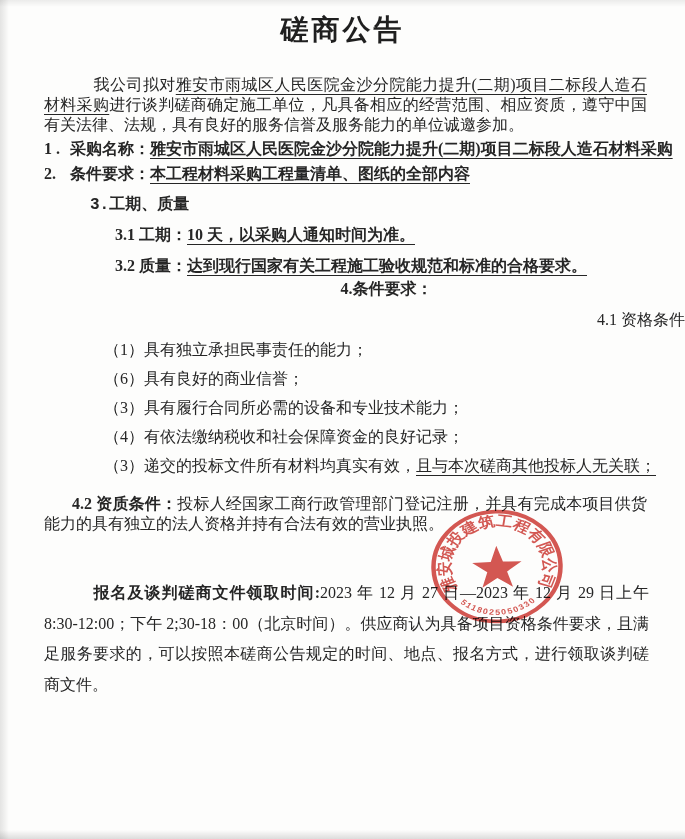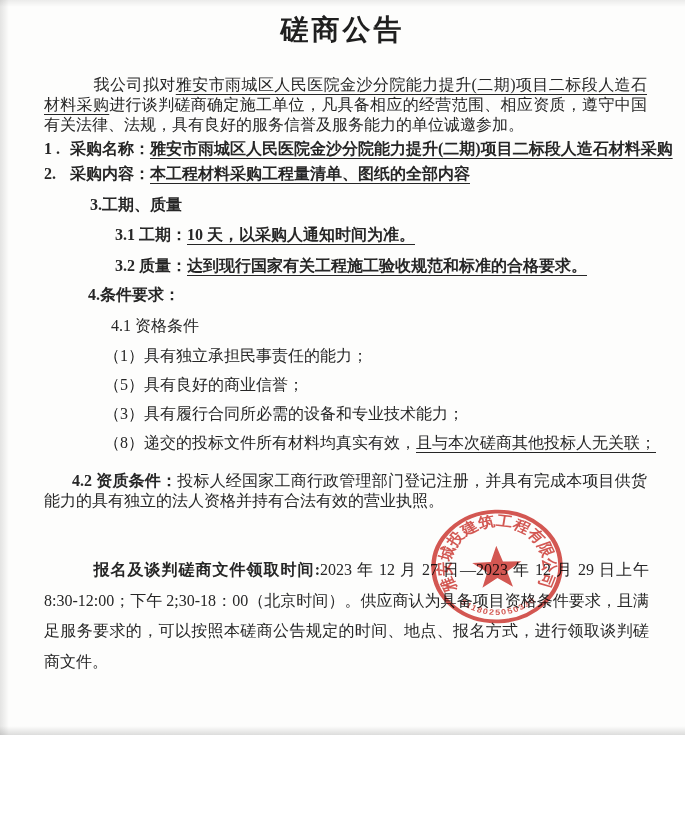--- a/index.html
+++ b/index.html
@@ -1,18 +1,18 @@
 <!DOCTYPE html>
 <html><head>
 <meta charset="utf-8">
 <style>
   html,body { margin:0; padding:0; background:#ffffff; }
   .page {
     position:relative;
-    width:685px; height:735px;
+    width:685px; height:839px;
     background:#fdfdfc;
     overflow:hidden;
     font-family:"Liberation Serif","DejaVu Serif",serif;
     color:#262626;
   }
   
   .edge-left  { position:absolute; left:0; top:0; bottom:0; width:9px;
                 background:linear-gradient(to right, rgba(0,0,0,0.10), rgba(0,0,0,0)); }
   .edge-top   { position:absolute; left:0; top:0; right:0; height:7px;
                 background:linear-gradient(to bottom, rgba(0,0,0,0.07), rgba(0,0,0,0)); }
@@ -38,25 +38,25 @@
     text-align:justify;
   }
 
   .num-item {
     margin:3px 30px 0 44px;
     line-height:22px;
     white-space:nowrap;
   }
   .num-item .num { display:inline-block; min-width:26px; }
 
-  .h3 { margin:9px 0 0 90px;  line-height:22px; }
+  .h3 { margin:9px 0 0 90px;  line-height:22px;font-family:Liberation Mono, monospace; }
   .i3 { margin:8px 0 0 115px; line-height:22px; white-space:nowrap; }
   .i3 + .i3 { margin-top:9px; }
-  .h4 { margin:7px 0 0 88px; line-height:22px; }
-  .h41{ margin:9px 0 0 111px; line-height:22px; }
+  .h4 { margin:1px 0 0 88px; line-height:22px;text-align:center; }
+  .h41{ margin:9px 0 0 78px; line-height:22px;text-align:right; }
 
   .qual { margin:9px 14px 0 104px; line-height:20px; white-space:nowrap; }
 
   .p42 {
     margin:18px 38px 0 44px;
     line-height:20px;
     text-indent:1.75em;
     text-align:justify;
   }
   .p43 {
@@ -96,41 +96,42 @@
 
   <h1 class="title">磋商公告</h1>
 
   <p class="intro body-text"><span>我公司拟对</span><span class="u">雅安市雨城区人民医院金沙分院能力提升(二期)项目二标段人造石材料采购</span><span>进行谈判磋商确定施工单位，凡具备相应的经营范围、相应资质，遵守中国有关法律、法规，具有良好的服务信誉及服务能力的单位诚邀参加。</span></p>
 
   <div class="num-item body-text">
     <span class="num b">1 .</span><span class="b">采购名称：</span><span class="b u">雅安市雨城区人民医院金沙分院能力提升(二期)项目二标段人造石材料采购</span>
   </div>
 
   <div class="num-item body-text">
-    <span class="num b">2.</span><span class="b">采购内容：</span><span class="b u">本工程材料采购工程量清单、图纸的全部内容</span>
+    <span class="num b">2.</span><span class="b">条件要求：</span><span class="b u">本工程材料采购工程量清单、图纸的全部内容</span>
   </div>
 
   <div class="h3 body-text b">3.工期、质量</div>
 
   <div class="i3 body-text">
     <span class="b">3.1 工期：</span><span class="b u">10 天，以采购人通知时间为准。</span>
   </div>
 
   <div class="i3 body-text">
     <span class="b">3.2 质量：</span><span class="b u">达到现行国家有关工程施工验收规范和标准的合格要求。</span>
   </div>
 
   <div class="h4 body-text b">4.条件要求：</div>
 
   <div class="h41 body-text">4.1 资格条件</div>
 
   <div class="qual body-text"><span>（1）具有独立承担民事责任的能力；</span></div>
-  <div class="qual body-text"><span>（5）具有良好的商业信誉；</span></div>
+  <div class="qual body-text"><span>（6）具有良好的商业信誉；</span></div>
   <div class="qual body-text"><span>（3）具有履行合同所必需的设备和专业技术能力；</span></div>
-  <div class="qual body-text"><span>（8）递交的投标文件所有材料均真实有效，</span><span class="u">且与本次磋商其他投标人无关联；</span></div>
+  <div class="qual body-text"><span>（4）有依法缴纳税收和社会保障资金的良好记录；</span></div>
+  <div class="qual body-text"><span>（3）递交的投标文件所有材料均真实有效，</span><span class="u">且与本次磋商其他投标人无关联；</span></div>
 
   <p class="p42 body-text"><span class="b">4.2 资质条件：</span><span>投标人经国家工商行政管理部门登记注册，并具有完成本项目供货能力的具有独立的法人资格并持有合法有效的营业执照。</span></p>
 
 
   <p class="signup body-text"><span class="b">报名及谈判磋商文件领取时间:</span><span>2023 年 12 月 27 日—2023 年 12 月 29 日上午 8:30-12:00；下午 2;30-18：00（北京时间）。供应商认为具备项目资格条件要求，且满足服务要求的，可以按照本磋商公告规定的时间、地点、报名方式，进行领取谈判磋商文件。</span></p>
 
   <div class="seal">
     <svg viewBox="0 0 140 140" preserveAspectRatio="none" aria-hidden="true">
       <circle cx="70" cy="70" r="63.5" fill="none" stroke-width="4.5" stroke="#cf413b"></circle>
       <path id="seal-arc-top" d="M 27.4 89.9 A 47 47 0 1 1 112.6 89.9" fill="none"></path>

